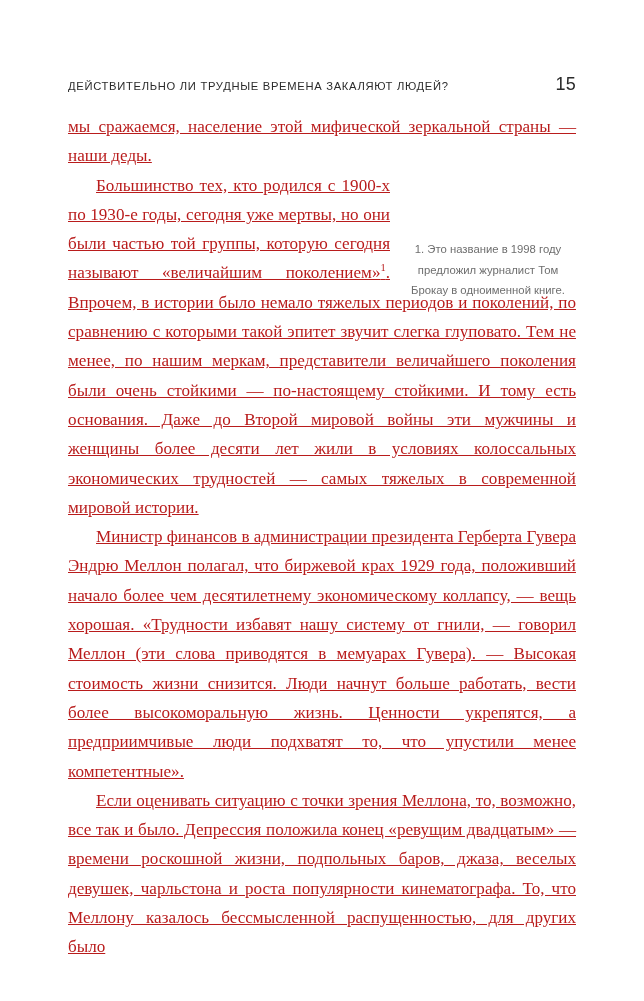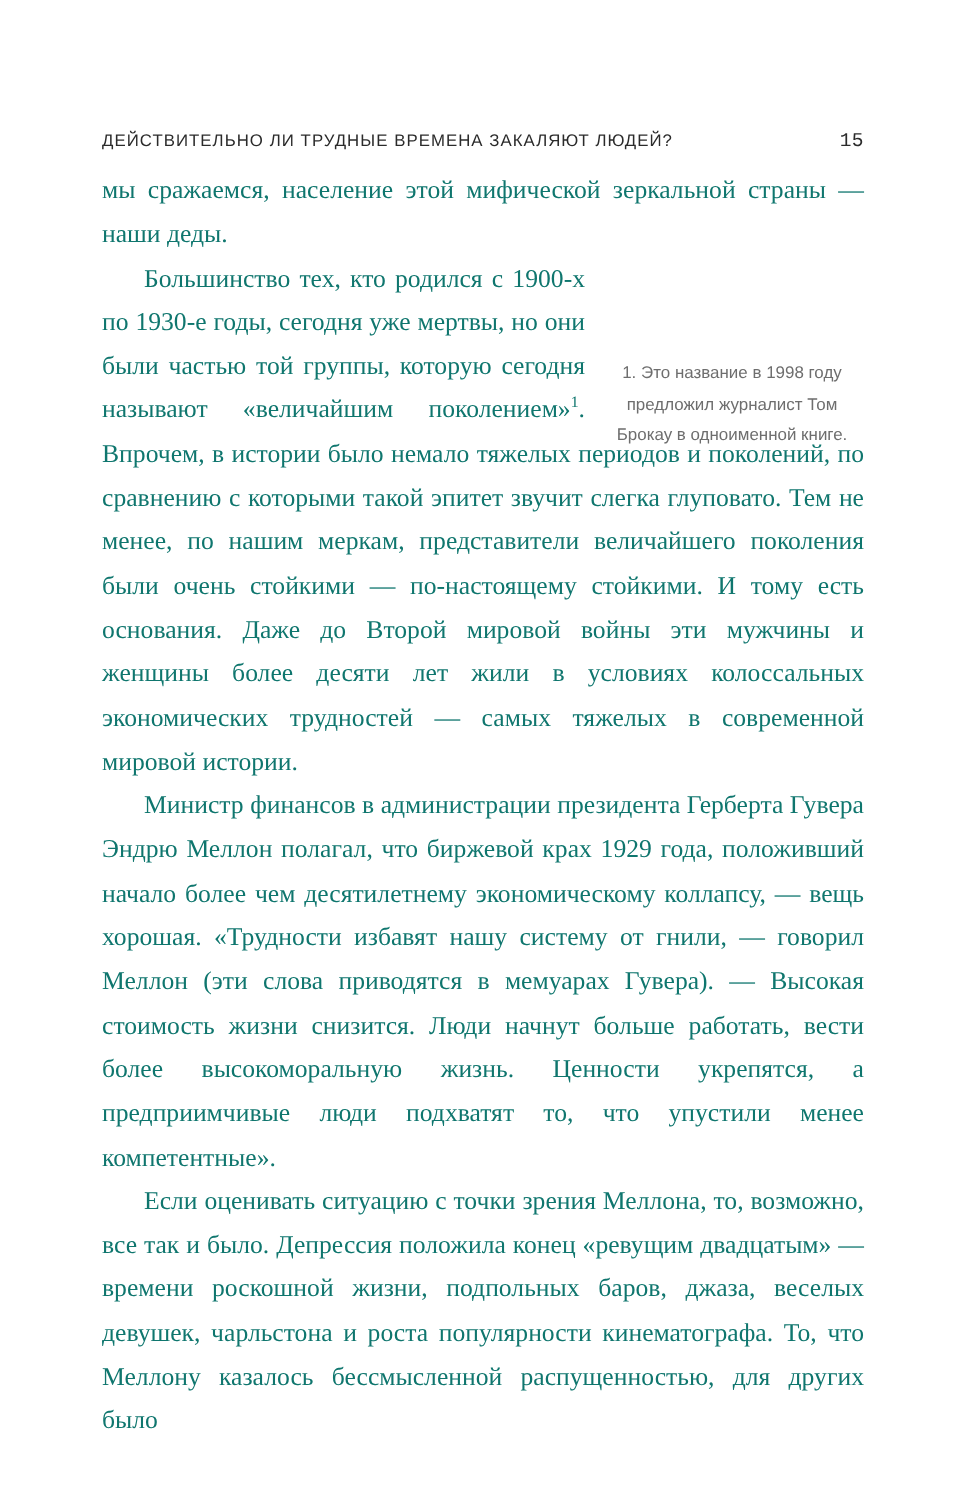--- a/index.html
+++ b/index.html
@@ -23,47 +23,47 @@
     padding: 0;
   }
   .running-head {
     position: absolute;
     top: 74px;
     left: 68px;
     width: 508px;
     display: flex;
     justify-content: space-between;
     align-items: baseline;
-    margin-top: 12px;
   }
   .running-head-title {
     font-family: "Liberation Sans", sans-serif;
     font-size: 11.2px;
     letter-spacing: 0.7px;
     color: #2b2b2b;
     text-transform: uppercase;
     font-weight: 400;
   }
   .page-number {
-    font-family: Liberation Mono, monospace;
-    font-size: 13px;
+    font-family: Liberation Sans, sans-serif;
+    font-size: 18px;
     color: #2b2b2b;
     letter-spacing: 0.3px;
   }
   .body-text {
     position: absolute;
     top: 112px;
     left: 68px;
     width: 508px;
     font-size: 17.1px;
     line-height: 29.3px;
     text-align: justify;
     text-justify: inter-word;
-    color: #0f766e;
+    color: #b91c1c;
     hyphens: manual;
+    text-decoration: underline;
   }
   .body-text p {
     margin: 0;
   }
   .body-text p.indent {
     text-indent: 28px;
   }
   sup.fn {
     font-size: 10.5px;
     vertical-align: super;

